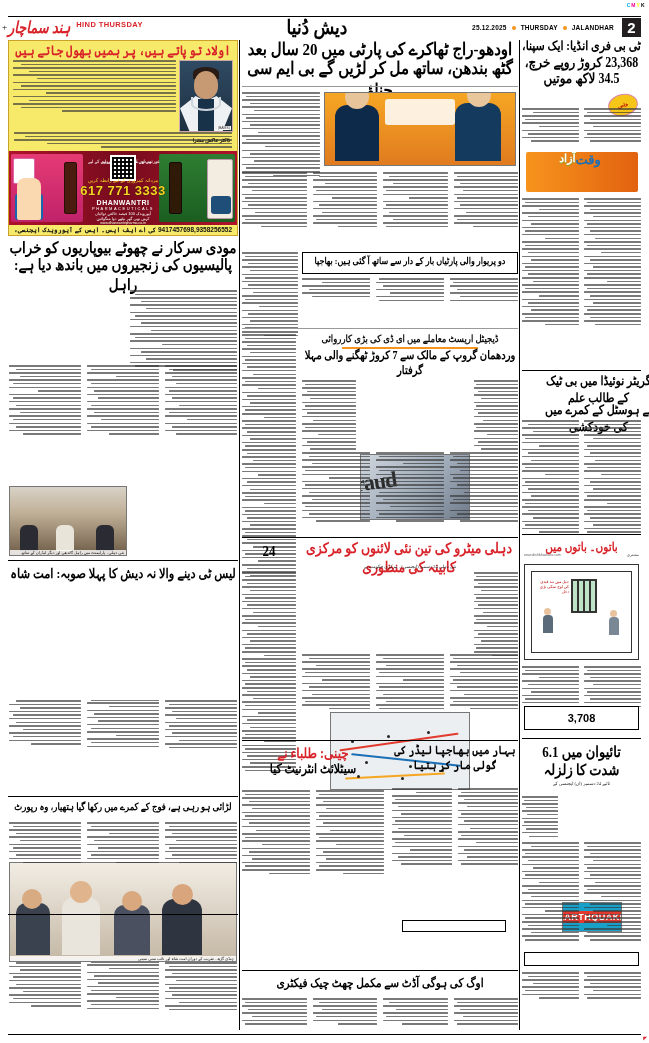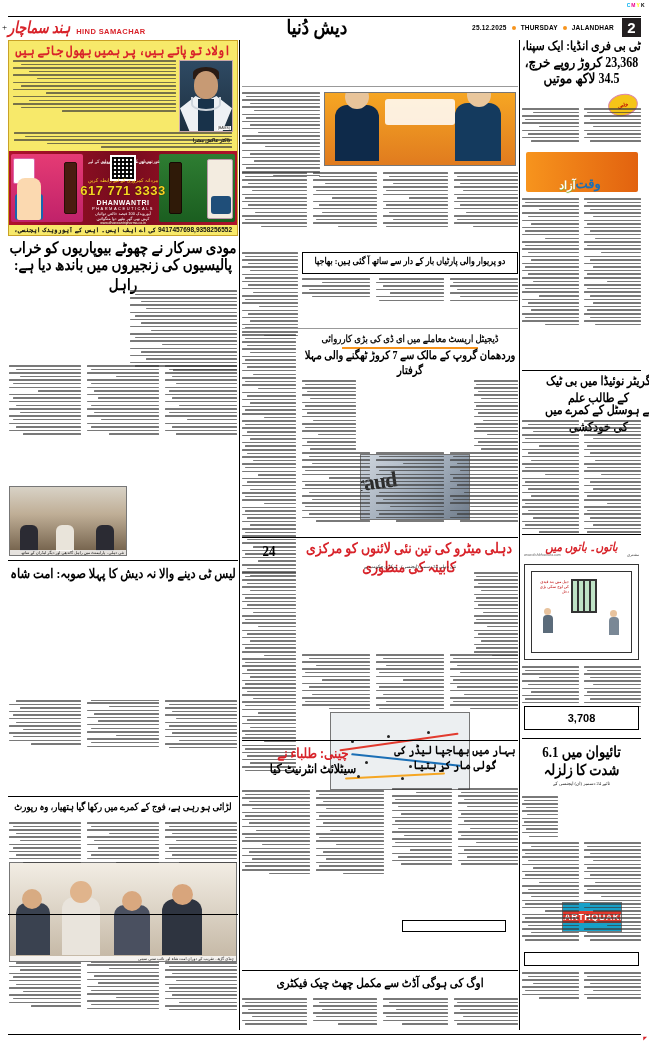--- a/index.html
+++ b/index.html
@@ -26,21 +26,21 @@
   .c-c{color:#00aeef}.c-m{color:#ec008c}.c-y{color:#fff200}.c-k{color:#000}
   .regmark {
     position:absolute; left:2px; top:22px; font-size:9px; color:#000;
   }
   
   .masthead {
     position:absolute; left:8px; top:16px; right:8px; height:22px;
     border-top:1px solid #000;
     display:flex; align-items:center;
   }
-  .mast-left { display:flex; align-items:flex-end; gap:6px; width:200px;}
+  .mast-left { display:flex; align-items:flex-start; gap:6px; width:200px;}
   .mast-logo {
     font-family:"Liberation Serif", serif;
     font-size:13px; font-weight:bold; color:#d8232a;
     font-style:italic; transform:scaleY(1.25); letter-spacing:-0.5px;
     direction:rtl;
   }
   .mast-name {
     font-family:"Liberation Sans", sans-serif;
     font-size:7.5px; font-weight:bold; color:#d8232a; letter-spacing:0.4px;
   }
@@ -250,21 +250,21 @@
 <div class="page">
 
   <div class="cmyk">
     <span class="c-c">C</span><span class="c-m">M</span><span class="c-y">Y</span><span class="c-k">K</span>
   </div>
   <div class="regmark">+</div>
 
   <div class="masthead">
     <div class="mast-left">
       <span class="mast-logo">ہند سماچار</span>
-      <span class="mast-name">HIND SAMACHAR</span>
+      <span class="mast-name">HIND THURSDAY</span>
     </div>
     <div class="mast-center">دیش دُنیا</div>
     <div class="mast-right">
       <span>25.12.2025</span>
       <span class="dot"></span>
       <span>THURSDAY</span>
       <span class="dot"></span>
       <span>JALANDHAR</span>
       <span class="pagebox">2</span>
     </div>
@@ -590,20 +590,26 @@
           <div class="ln w80"></div>
         <div class="ln w100"></div>
           <div class="ln w95"></div>
           <div class="ln w100"></div>
           <div class="ln w70"></div>
       </div>
     </div>
 
     <div class="col col-mid">
 
+      <div class="blk" style="left:0;top:0;width:276px;">
+        <div class="hl" style="font-size:15px;">
+          <span>اودھو-راج ٹھاکرے کی پارٹی میں 20 سال بعد</span>
+        </div>
+        <div class="hl" style="font-size:15px;margin-top:2px;">گٹھ بندھن، ساتھ مل کر لڑیں گے بی ایم سی چناؤ</div>
+      </div>
 
       <div class="blk sep-thin" style="left:0;top:46px;width:276px;"></div>
 
       <div class="photo blk" style="left:82px;top:52px;width:192px;height:74px;background:linear-gradient(180deg,#f6a623,#e07b1f);">
         <div style="position:absolute;left:10px;bottom:4px;width:44px;height:56px;background:#0e2a4a;border-radius:12px 12px 0 0;"></div>
         <div style="position:absolute;left:20px;bottom:56px;width:24px;height:24px;border-radius:50%;background:#e8c49a;"></div>
         <div style="position:absolute;right:14px;bottom:4px;width:46px;height:58px;background:#143a5e;border-radius:12px 12px 0 0;"></div>
         <div style="position:absolute;right:24px;bottom:58px;width:24px;height:24px;border-radius:50%;background:#e9c79d;"></div>
         <div style="position:absolute;left:50%;top:6px;transform:translateX(-50%);width:70px;height:26px;background:#fff;border-radius:3px;opacity:.85;"></div>
       </div>
@@ -1282,21 +1288,21 @@
         <div class="ln w100"></div>
           <div class="ln w95"></div>
           <div class="ln w100"></div>
           <div class="ln w70"></div>
         <div class="ln w100"></div>
           <div class="ln w90"></div>
           <div class="ln w100"></div>
           <div class="ln w85"></div>
       </div>
 
-      <div class="blk" style="left:4px;top:112px;width:112px;height:40px;background:linear-gradient(90deg,#f7941d,#e2620f);border-radius:2px;display:flex;align-items:flex-end;justify-content:center;">
+      <div class="blk" style="left:4px;top:112px;width:112px;height:40px;background:linear-gradient(90deg,#f7941d,#e2620f);border-radius:2px;display:flex;align-items:flex-start;justify-content:center;">
         <span style="color:#fff;font-weight:bold;font-size:11px;direction:rtl;text-shadow:0 1px 1px #7a2;">آزاد</span>
         <span style="color:#1b6fb5;font-weight:bold;font-size:13px;direction:rtl;margin-right:4px;">وقت</span>
       </div>
 
       <div class="blk tx small" style="left:0;top:158px;width:119px;column-count:2;column-gap:5px;">
         <div class="ln w100"></div>
           <div class="ln w95"></div>
           <div class="ln w100"></div>
           <div class="ln w90"></div>
         <div class="ln w100"></div>
@@ -1438,21 +1444,21 @@
           <div class="ln w100"></div>
           <div class="ln w80"></div>
         <div class="ln w100"></div>
           <div class="ln w95"></div>
           <div class="ln w100"></div>
           <div class="ln w70"></div>
       </div>
 
       <div class="blk sep" style="left:0;top:494px;width:119px;"></div>
 
-      <div class="blk" style="left:0;top:500px;width:119px;font-style:italic;">
+      <div class="blk" style="left:0;top:500px;width:119px;">
         <div class="sec-title" style="font-size:10.5px;">باتوں۔ باتوں میں</div>
         <div style="display:flex;justify-content:space-between;align-items:center;padding:0 2px;">
           <span class="watermark-url">www.dishbhaskara.com</span>
           <span class="sig">مشتری</span>
         </div>
       </div>
 
       <div class="photo ph-cartoon blk" style="left:2px;top:524px;width:115px;height:96px;border:1px solid #333;">
         <div class="frame"></div>
         <div class="bars">

